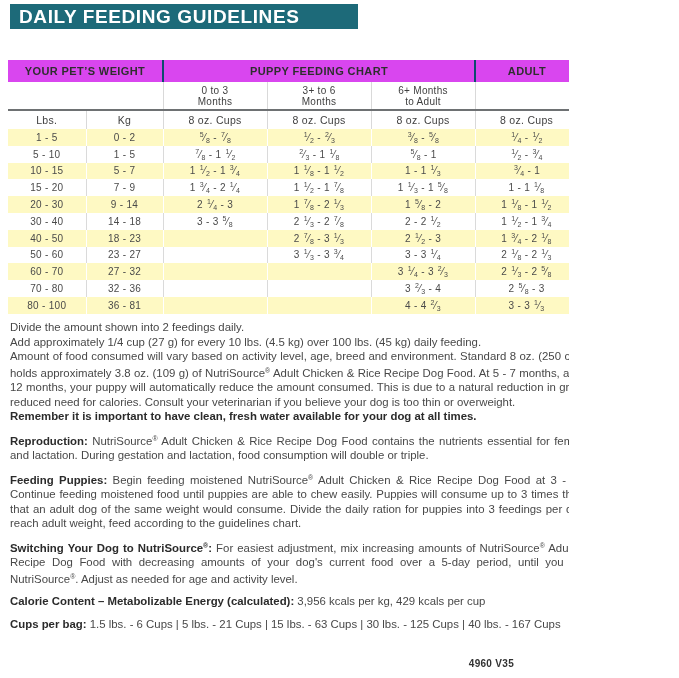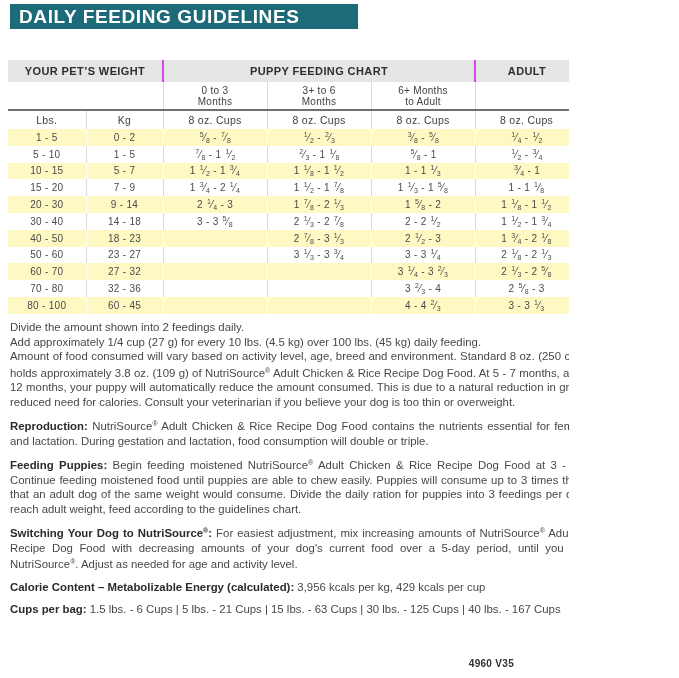--- a/index.html
+++ b/index.html
@@ -15,24 +15,24 @@
   .title-bar h1{
     margin:0 0 0 9px;font-size:19px;font-weight:bold;color:#fff;letter-spacing:.6px;
   }
   
   table.feed{
     position:absolute;left:8px;top:59px;width:663px;
     border-collapse:collapse;table-layout:fixed;
   }
   table.feed th,table.feed td{padding:0;vertical-align:middle;text-align:center;}
   tr.sect th{
-    background:#e5e5e5;height:21px;font-size:11px;font-weight:bold;
+    background:#d946ef;height:21px;font-size:11px;font-weight:bold;
     color:#2e2e2e;letter-spacing:.4px;
   }
-  tr.sect th.sep{border-left:2px solid #d946ef;}
+  tr.sect th.sep{border-left:2px solid #0c4a6e;}
   tr.sect th.lessactive{background:#e5e5e5;border-top:2px solid #1f1f1f;margin-top:13px;}
   tr.months td{
     height:27px;font-size:10px;line-height:11px;color:#3f3f3f;
     white-space:pre-line;background:#fff;letter-spacing:.3px;
   }
   tr.months td + td{border-left:1px solid #d9d9d9;}
   tr.units td{
     height:18px;font-size:10.5px;color:#3f3f3f;background:#fff;
     border-top:2px solid #6e7173;letter-spacing:.3px;
   }
@@ -197,34 +197,35 @@
           <td>70 - 80</td>
           <td>32 - 36</td>
           <td></td>
           <td></td>
           <td>3 <sup>2</sup>⁄<sub>3</sub> - 4</td>
           <td>2 <sup>5</sup>⁄<sub>8</sub> - 3</td>
           <td>2 - 2 <sup>1</sup>⁄<sub>4</sub></td>
         </tr>
         <tr class="g">
           <td>80 - 100</td>
-          <td>60 - 45</td>
+          <td>36 - 81</td>
           <td></td>
           <td></td>
           <td>4 - 4 <sup>2</sup>⁄<sub>3</sub></td>
           <td>3 - 3 <sup>1</sup>⁄<sub>3</sub></td>
           <td>2 <sup>1</sup>⁄<sub>4</sub> - 2 <sup>1</sup>⁄<sub>2</sub></td>
         </tr>
       </tbody>
   </table>
 
   <div class="notes">
       <p class="nj">Divide the amount shown into 2 feedings daily.</p>
       <p class="nj">Add approximately 1/4 cup (27 g) for every 10 lbs. (4.5 kg) over 100 lbs. (45 kg) daily feeding.</p>
       <p class="">Amount of food consumed will vary based on activity level, age, breed and environment. Standard 8 oz. (250 cc) measuring cup holds approximately 3.8 oz. (109 g) of NutriSource<sup class="reg">®</sup> Adult Chicken &amp; Rice Recipe Dog Food. At 5 - 7 months, and again at about 12 months, your puppy will automatically reduce the amount consumed. This is due to a natural reduction in growth rate and the reduced need for calories. Consult your veterinarian if you believe your dog is too thin or overweight.</p>
+      <p class="bold nj">Remember it is important to have clean, fresh water available for your dog at all times.</p>
       <p class="gap "><strong>Reproduction:</strong> NutriSource<sup class="reg">®</sup> Adult Chicken &amp; Rice Recipe Dog Food contains the nutrients essential for females in gestation and lactation. During gestation and lactation, food consumption will double or triple.</p>
       <p class="gap "><strong>Feeding Puppies:</strong> Begin feeding moistened NutriSource<sup class="reg">®</sup> Adult Chicken &amp; Rice Recipe Dog Food at 3 - 4 weeks of age. Continue feeding moistened food until puppies are able to chew easily. Puppies will consume up to 3 times the volume of food that an adult dog of the same weight would consume. Divide the daily ration for puppies into 3 feedings per day. After puppies reach adult weight, feed according to the guidelines chart.</p>
       <p class="gap "><strong>Switching Your Dog to NutriSource<sup class="reg">®</sup>:</strong> For easiest adjustment, mix increasing amounts of NutriSource<sup class="reg">®</sup> Adult Chicken &amp; Rice Recipe Dog Food with decreasing amounts of your dog's current food over a 5-day period, until you are feeding only NutriSource<sup class="reg">®</sup>. Adjust as needed for age and activity level.</p>
       <p class="gap nj"><strong>Calorie Content – Metabolizable Energy (calculated):</strong> 3,956 kcals per kg, 429 kcals per cup</p>
       <p class="gap nj"><strong>Cups per bag:</strong> 1.5 lbs. - 6 Cups  |  5 lbs. - 21 Cups  |  15 lbs. -  63 Cups  |  30 lbs. -  125 Cups  |  40 lbs. - 167 Cups</p>
     </div>
 
   <div class="footer-code">4960 V35</div>
 
 </div>

